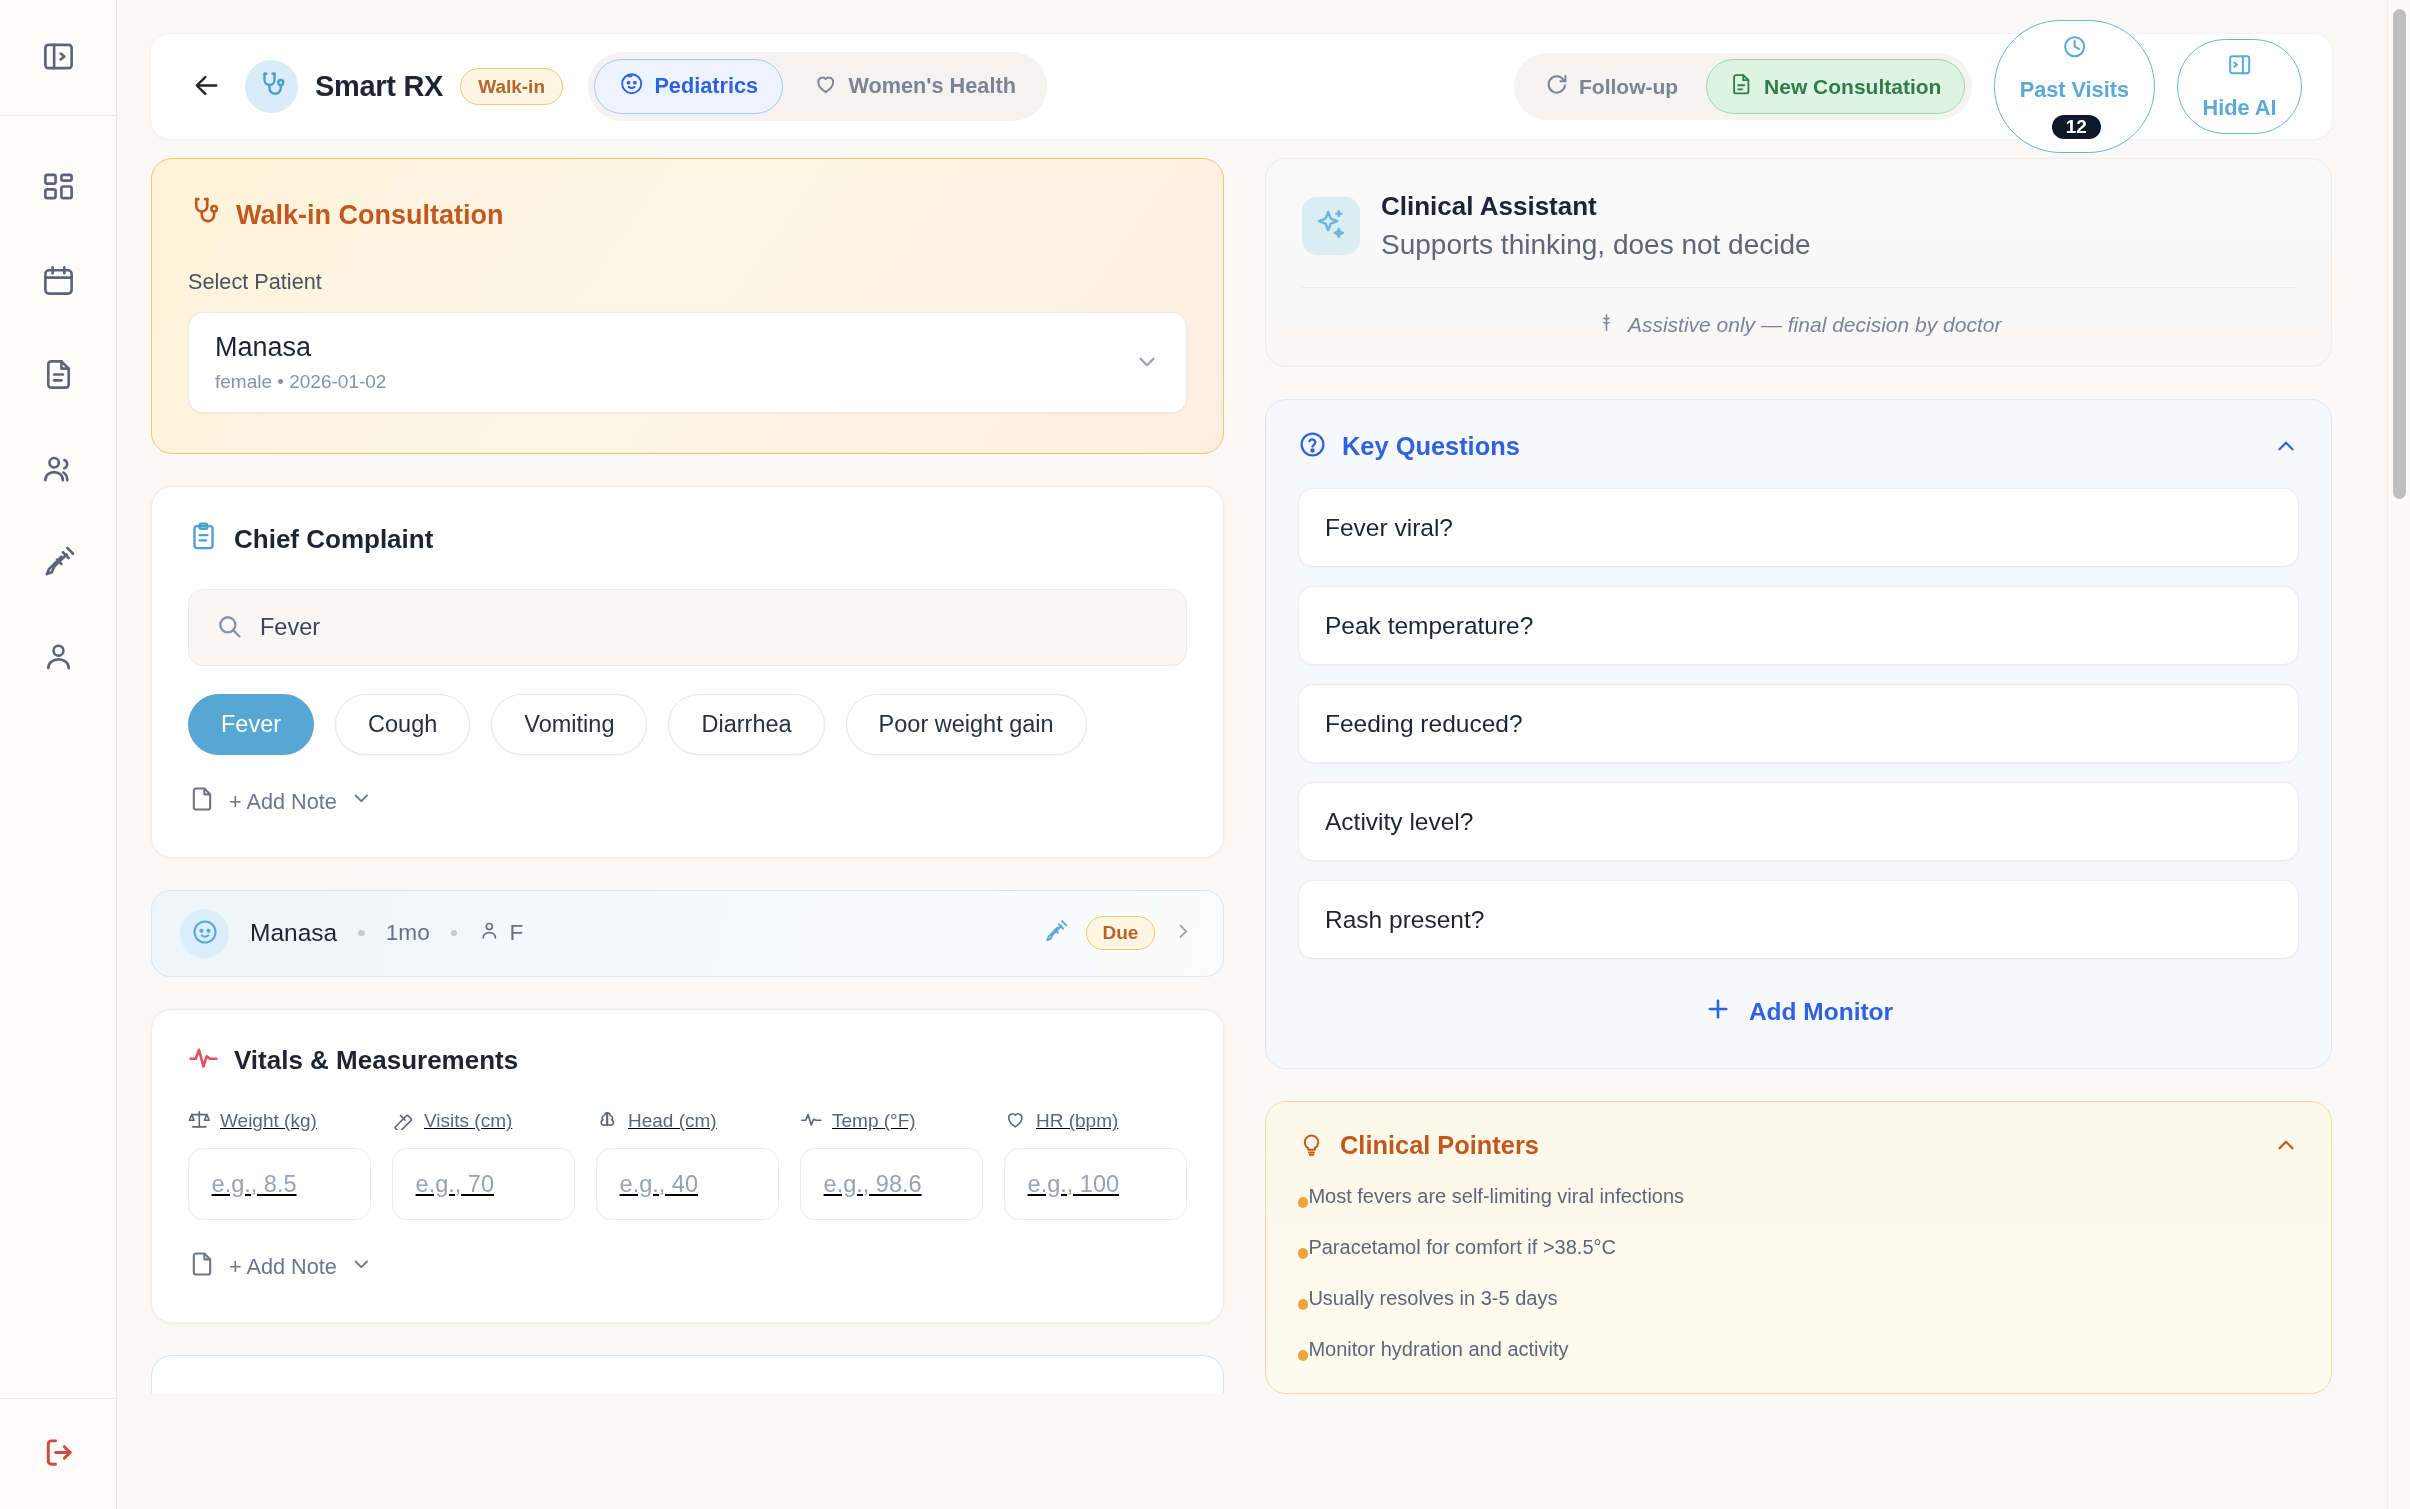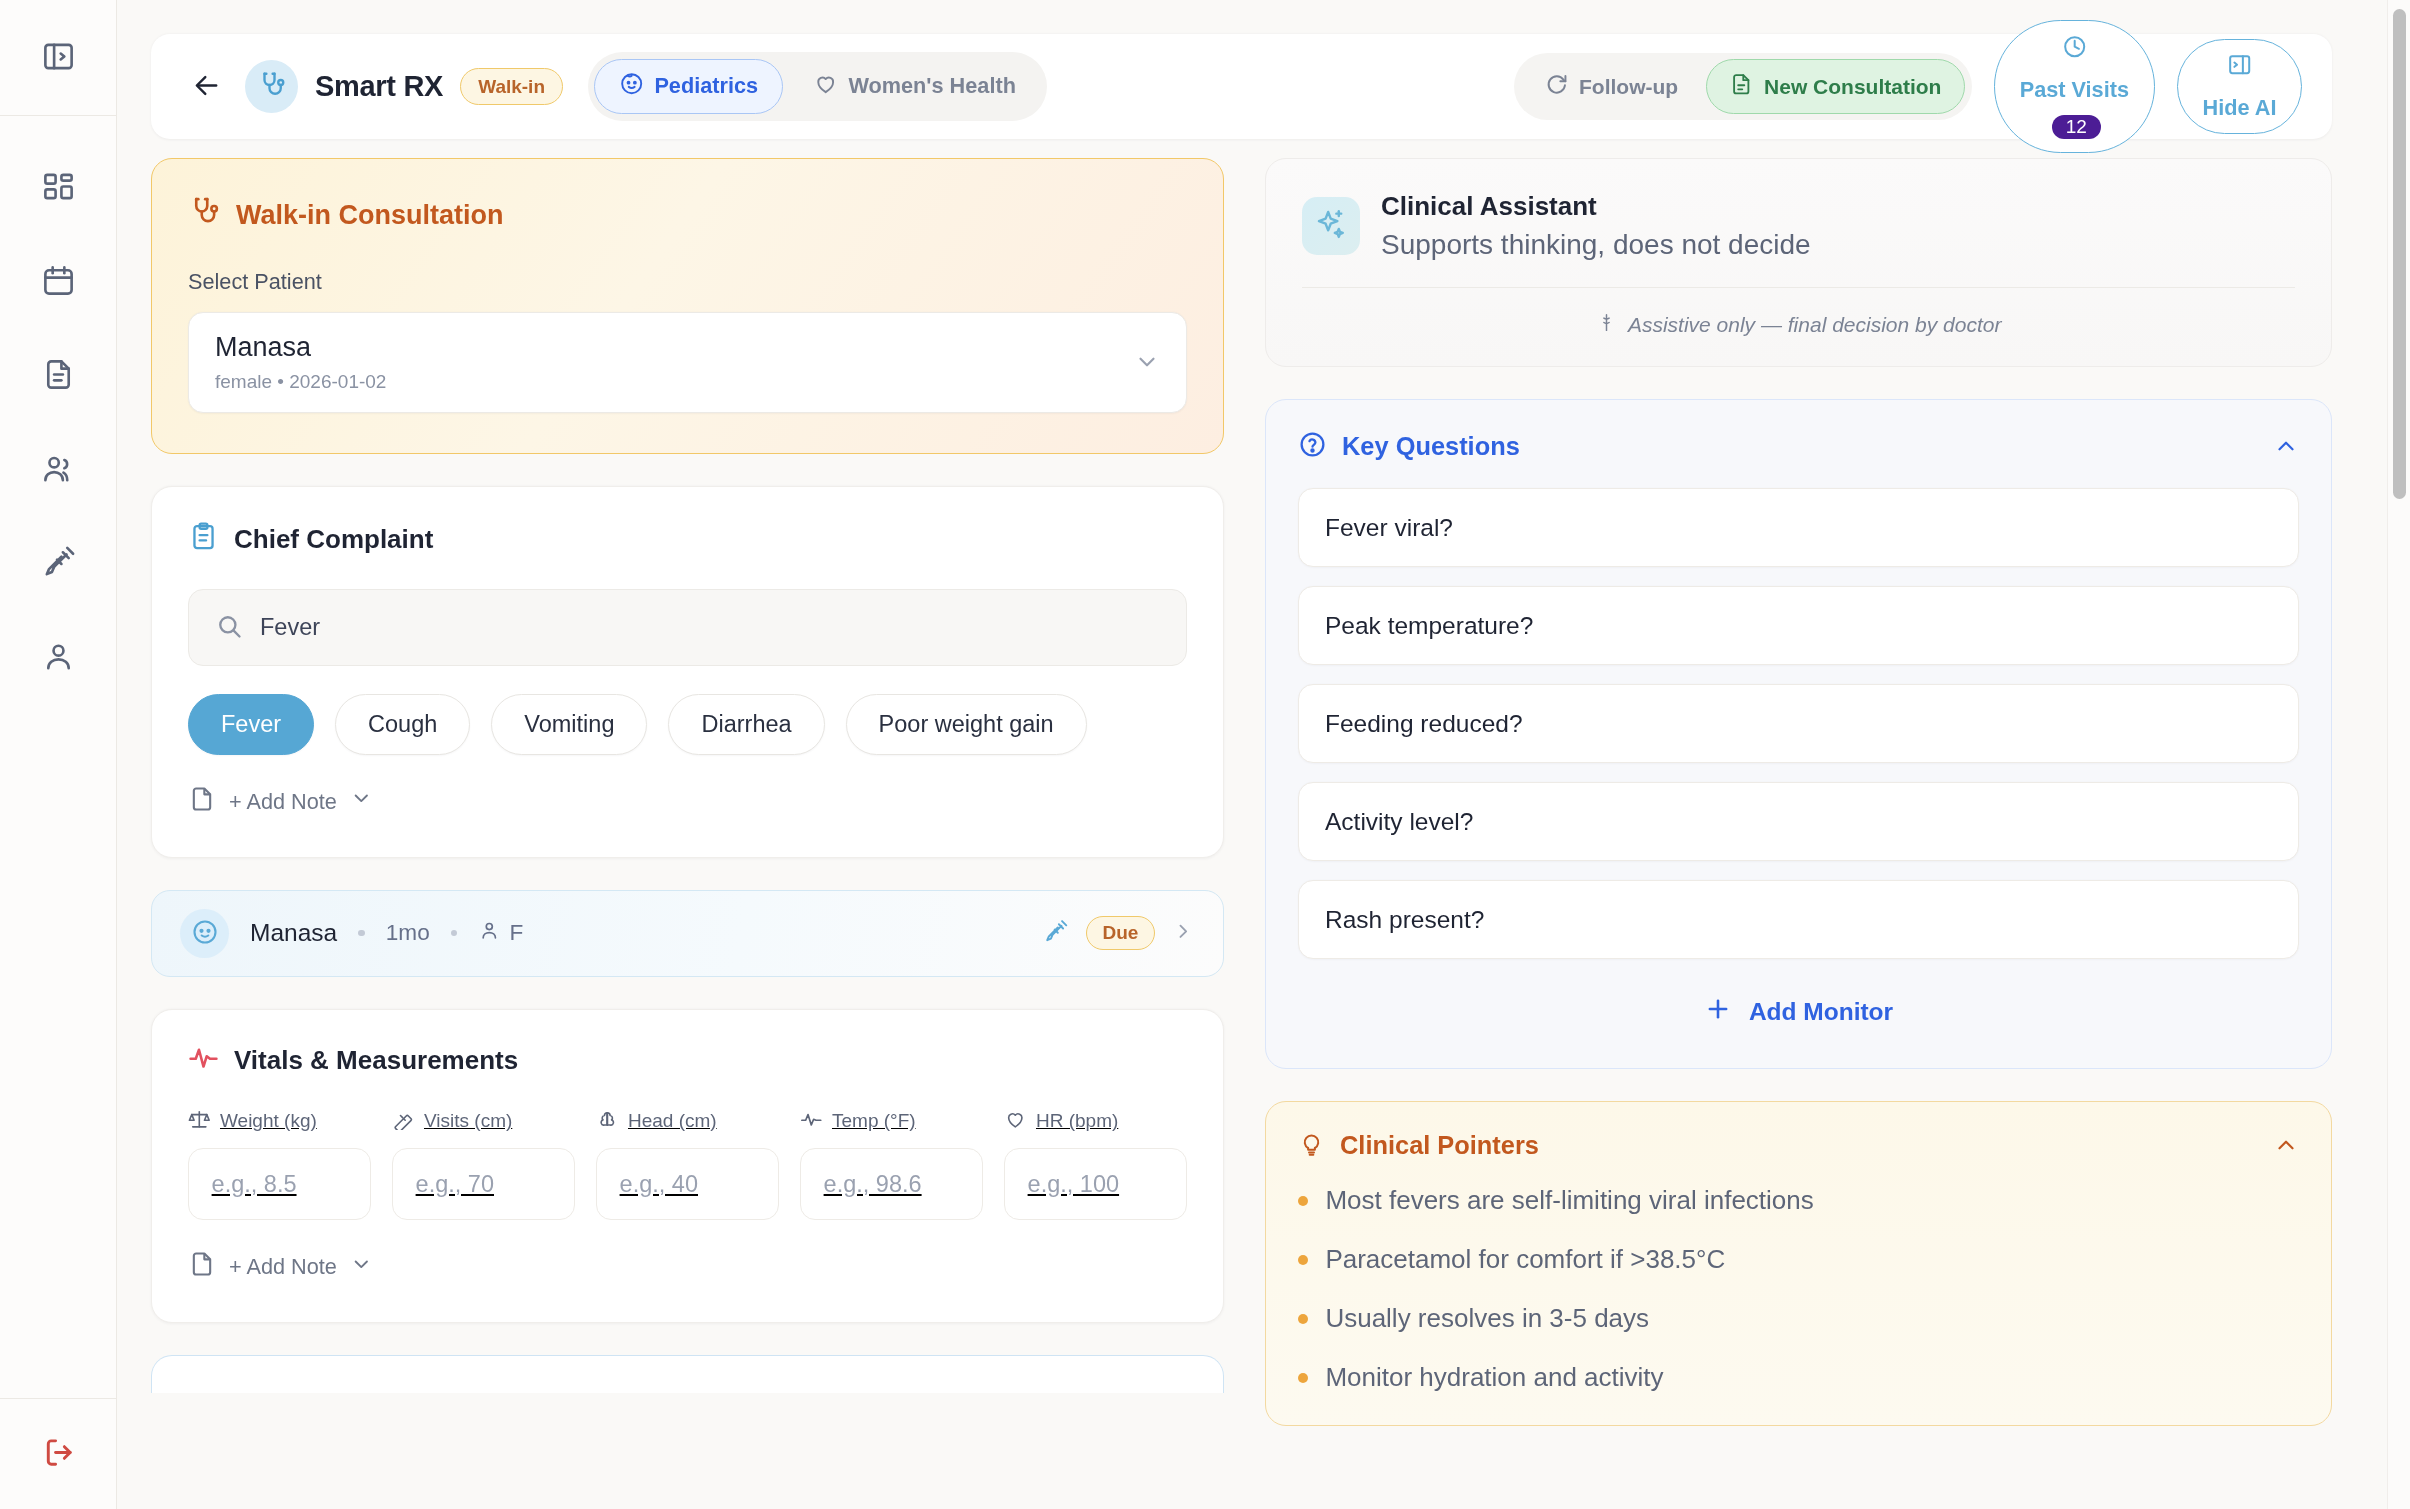--- a/index.html
+++ b/index.html
@@ -92,22 +92,22 @@
   .seg2-btn.active { background: #dff3e2; border-color: #9fd9ab; color: #2e7d4a; }
 
   .outline-btn {
     display: flex; align-items: center; gap: 12.2px;
     border: 1.9px solid #66b3dc; border-radius: 941px;
     background: #fff; color: #5aa9d6; font-size: 21.7px; font-weight: 600;
     padding: 12.2px 24.5px; cursor: pointer; white-space: nowrap; flex-direction: column;
   }
   .outline-btn svg { width: 25.4px; height: 25.4px; }
   .count-badge {
-    background: #4c1d95; color: #fff; border-radius: 941px;
-    font-size: 19px; font-weight: 400; padding: 1px 14px; margin-left: 3.8px;
+    background: #0f172a; color: #fff; border-radius: 941px;
+    font-size: 19px; font-weight: 700; padding: 1px 14px; margin-left: 3.8px;
   }
 
   
   .cols {
     position: absolute; left: 34px; top: 158px; right: 79px; bottom: 0;
     display: flex; gap: 41px;
   }
   .col-left  { width: 1073px; flex: 0 0 1073px; display: flex; flex-direction: column; gap: 32px; }
   .col-right { flex: 1; display: flex; flex-direction: column; gap: 32px; }
 
@@ -241,21 +241,21 @@
     color: #2f62e0; font-size: 24.5px; font-weight: 600; cursor: pointer; padding: 11.3px 0;
   }
   .addq svg { width: 28px; height: 28px; }
 
   .cp {
     background: linear-gradient(180deg,#fdf8e9 0%,#fdfaf0 100%);
     border: 1.4px solid #f3d9a0; border-radius: 21px; padding: 28px 32px 32px 32px;
   }
   .cp .panel-head svg.lead, .cp .panel-head .caret { color: #c2581e; }
   .plist { margin-top: 24.5px; display: flex; flex-direction: column; gap: 28px; }
-  .pitem { display: flex; align-items: flex-start; gap: 17px; font-size: 26px; color: #5d6578; }
+  .pitem { display: flex; align-items: flex-end; font-size: 20px; color: #5d6578; }
   .bullet { width: 10.4px; height: 10.4px; border-radius: 50%; background: #eda53c; margin-top: 11.3px; flex: 0 0 10.4px; }
 
   
   .sbar { position: absolute; top: 0; right: 0; width: 24.5px; height: 1509px; background: #fcfbfa; border-left: 0.9px solid #f0eeeb; }
   .sthumb { position: absolute; top: 9.4px; left: 5.6px; width: 13px; height: 490px; border-radius: 941px; background: #bfbfbf; cursor: pointer; }
 </style>
 </head>
 <body>
 
 <div class="rail">

